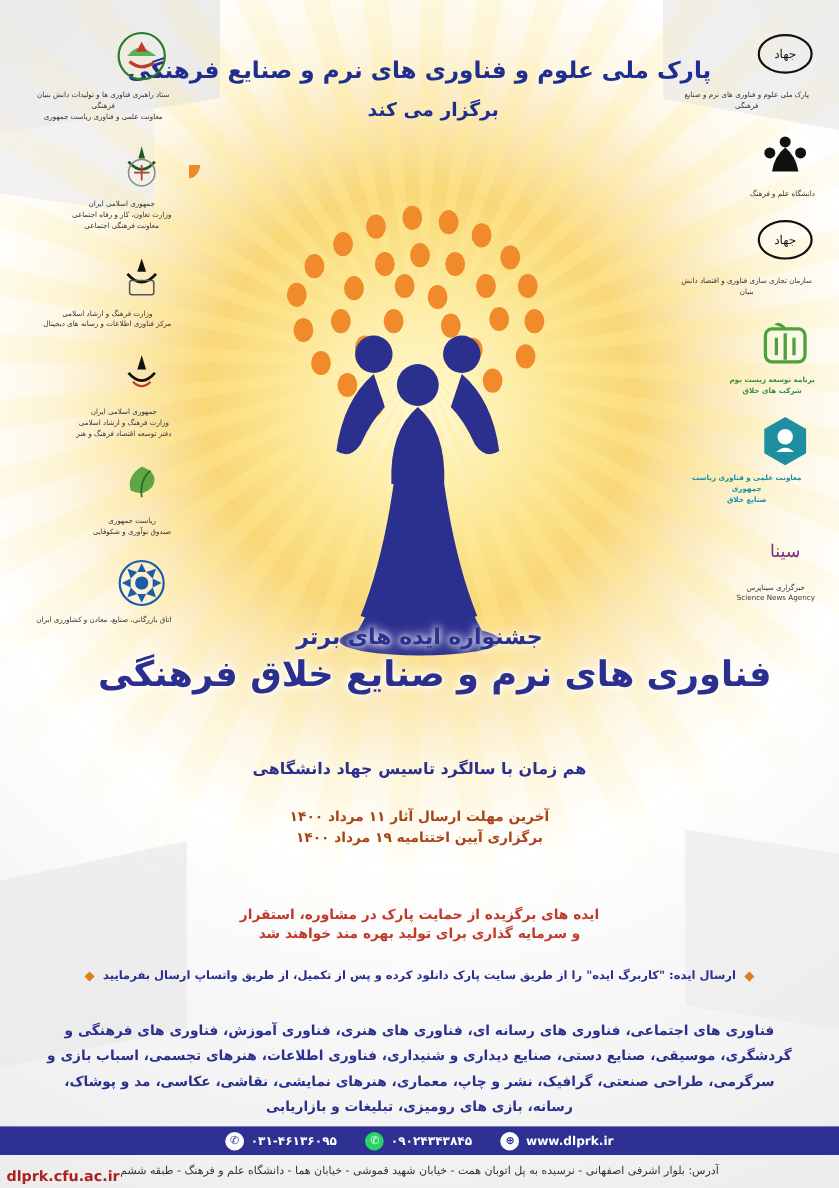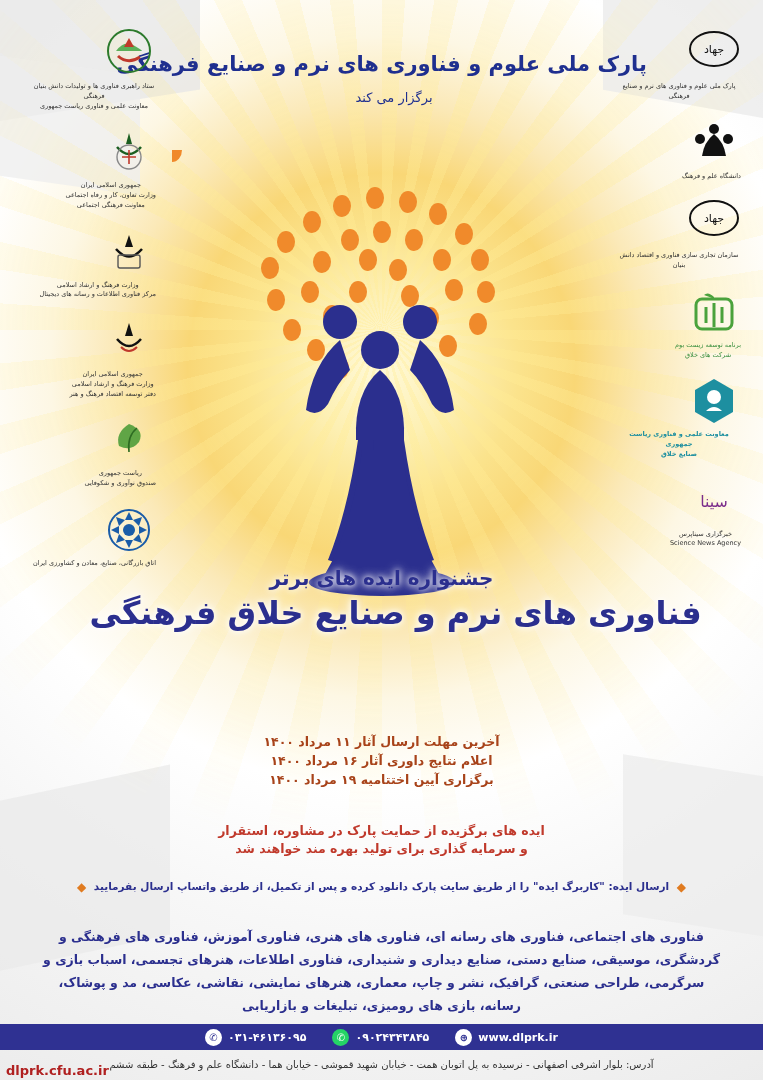--- a/index.html
+++ b/index.html
@@ -26,30 +26,30 @@
   
   .rays{position:absolute;left:50%;top:330px;width:1200px;height:1200px;transform:translate(-50%,-50%);
         background:repeating-conic-gradient(from 0deg, rgba(255,236,150,.55) 0deg 4deg, rgba(255,255,255,0) 4deg 9deg);
         -webkit-mask-image:radial-gradient(circle,#000 0%,#000 22%,transparent 62%);
         mask-image:radial-gradient(circle,#000 0%,#000 22%,transparent 62%);
         opacity:.65;}
 
   
   .header-text{position:absolute;top:52px;left:0;right:0;text-align:center;z-index:6;}
   .header-text .l1{font-size:21px;font-weight:bold;color:#1f2f8f;letter-spacing:.5px;}
-  .header-text .l2{font-size:13px;font-weight:normal;color:#1f2f8f;margin-top:14px;padding-left:25px;}
+  .header-text .l2{font-size:17px;font-weight:bold;color:#1f2f8f;margin-top:14px;padding-left:25px;}
 
   
   .logo-col{position:absolute;top:26px;width:128px;z-index:7;}
   .logo-col.left{left:28px;}
   .logo-col.right{right:22px;}
   .logo-item{display:flex;flex-direction:column;align-items:flex-start;margin-bottom:14px;}
   .logo-mark{width:54px;height:54px;display:flex;align-items:center;justify-content:center;}
   .logo-cap{font-size:6.5px;line-height:1.5;color:#333;text-align:center;margin-top:2px;max-width:124px;}
-  .logo-cap.green{color:#3a8f3f;font-weight:normal;margin-left:36px;}
+  .logo-cap.green{color:#3a8f3f;font-weight:bold;margin-left:36px;}
   .logo-cap.teal{color:#1d8fa0;font-weight:bold;}
 
   
   .tree-wrap{position:absolute;left:50%;top:150px;transform:translateX(-50%);width:420px;height:470px;z-index:5;}
 
   
   .main-title{position:absolute;left:0;right:0;top:565px;text-align:center;z-index:8;}
   .main-title .t1{font-size:20px;font-weight:bold;color:#2b2f8e;line-height:1.35;
     text-shadow:0 0 6px #fff,0 0 12px #fff;}
   .main-title .t2{font-size:32px;font-weight:bold;color:#2b2f8e;line-height:1.35;
@@ -305,24 +305,24 @@
         <path d="M150 424 q60 -16 120 0 q30 10 -8 18 q-52 8 -104 0 q-38 -8 -8 -18z"></path>
       </g>
     </svg>
   </div>
 
   <div class="main-title">
     <div class="t1">جشنواره ایده های برتر</div>
     <div class="t2">فناوری های نرم و صنایع خلاق فرهنگی</div>
   </div>
 
+  <div class="subtitle">هم زمان با سالگرد تاسیس جهاد دانشگاهی</div>
 
   <div class="dates">
     <div class="date-row">آخرین مهلت ارسال آثار  ۱۱ مرداد ۱۴۰۰</div>
-    <div class="date-row">اعلام نتایج داوری آثار  ۱۶ مرداد ۱۴۰۰</div>
     <div class="date-row">برگزاری آیین اختتامیه  ۱۹ مرداد ۱۴۰۰</div>
   </div>
 
   <div class="support">
     <div>ایده های برگزیده از حمایت پارک در مشاوره، استقرار</div>
     <div>و سرمایه گذاری برای تولید بهره مند خواهند شد</div>
   </div>
 
   <div class="note">
     <span class="bullet">◆</span>

